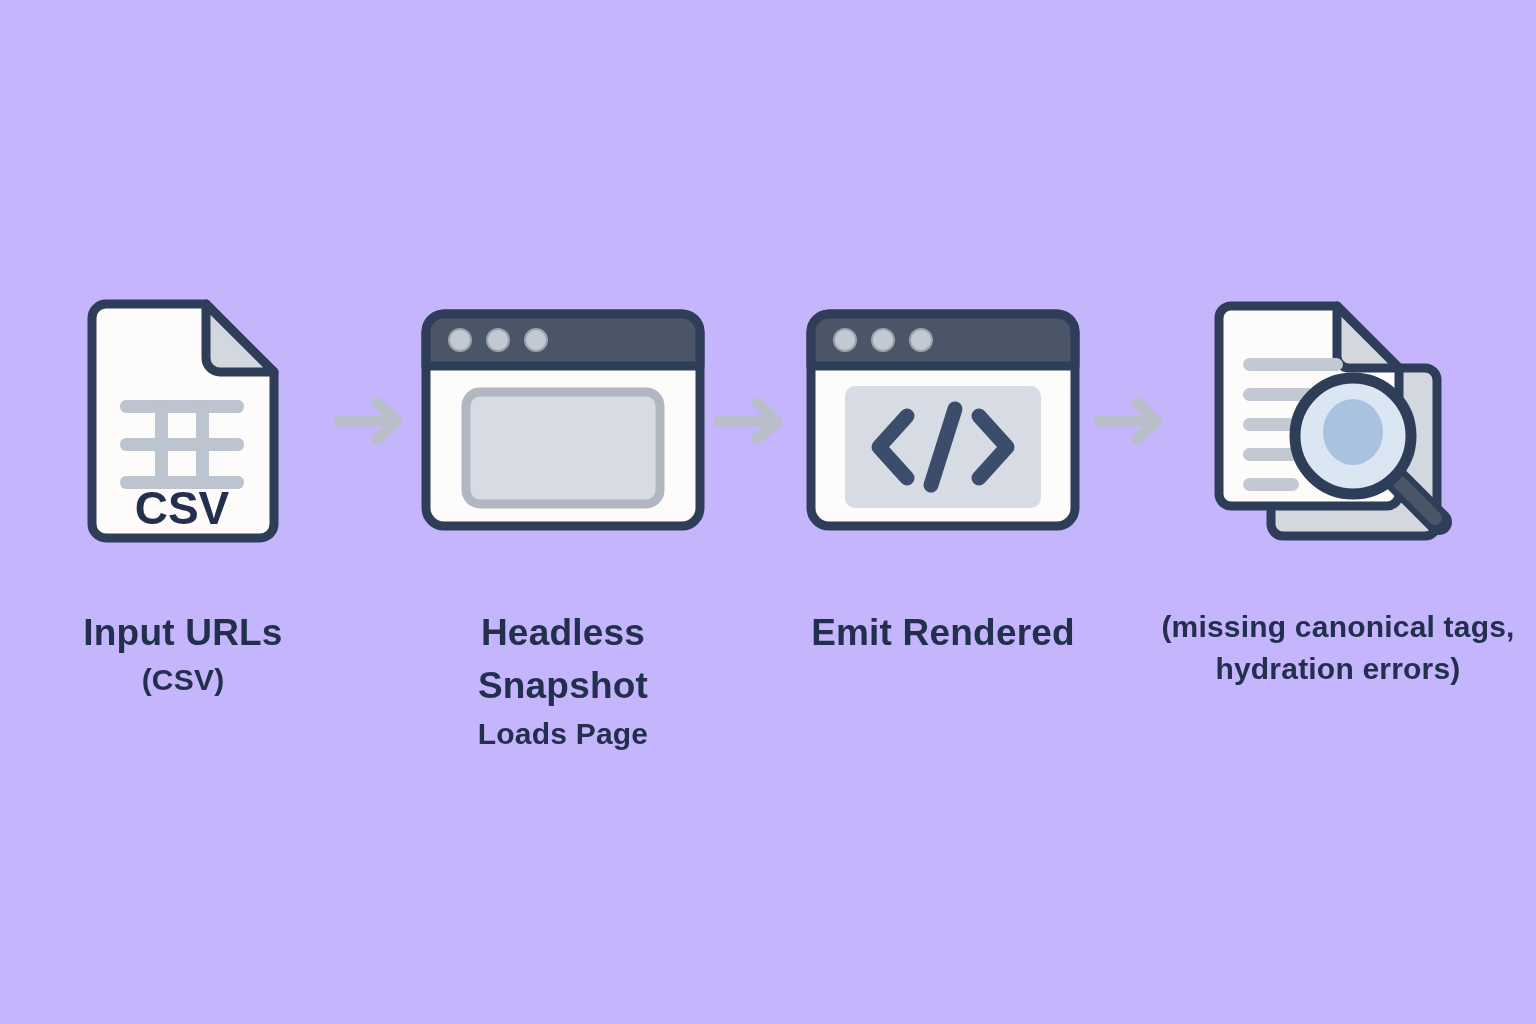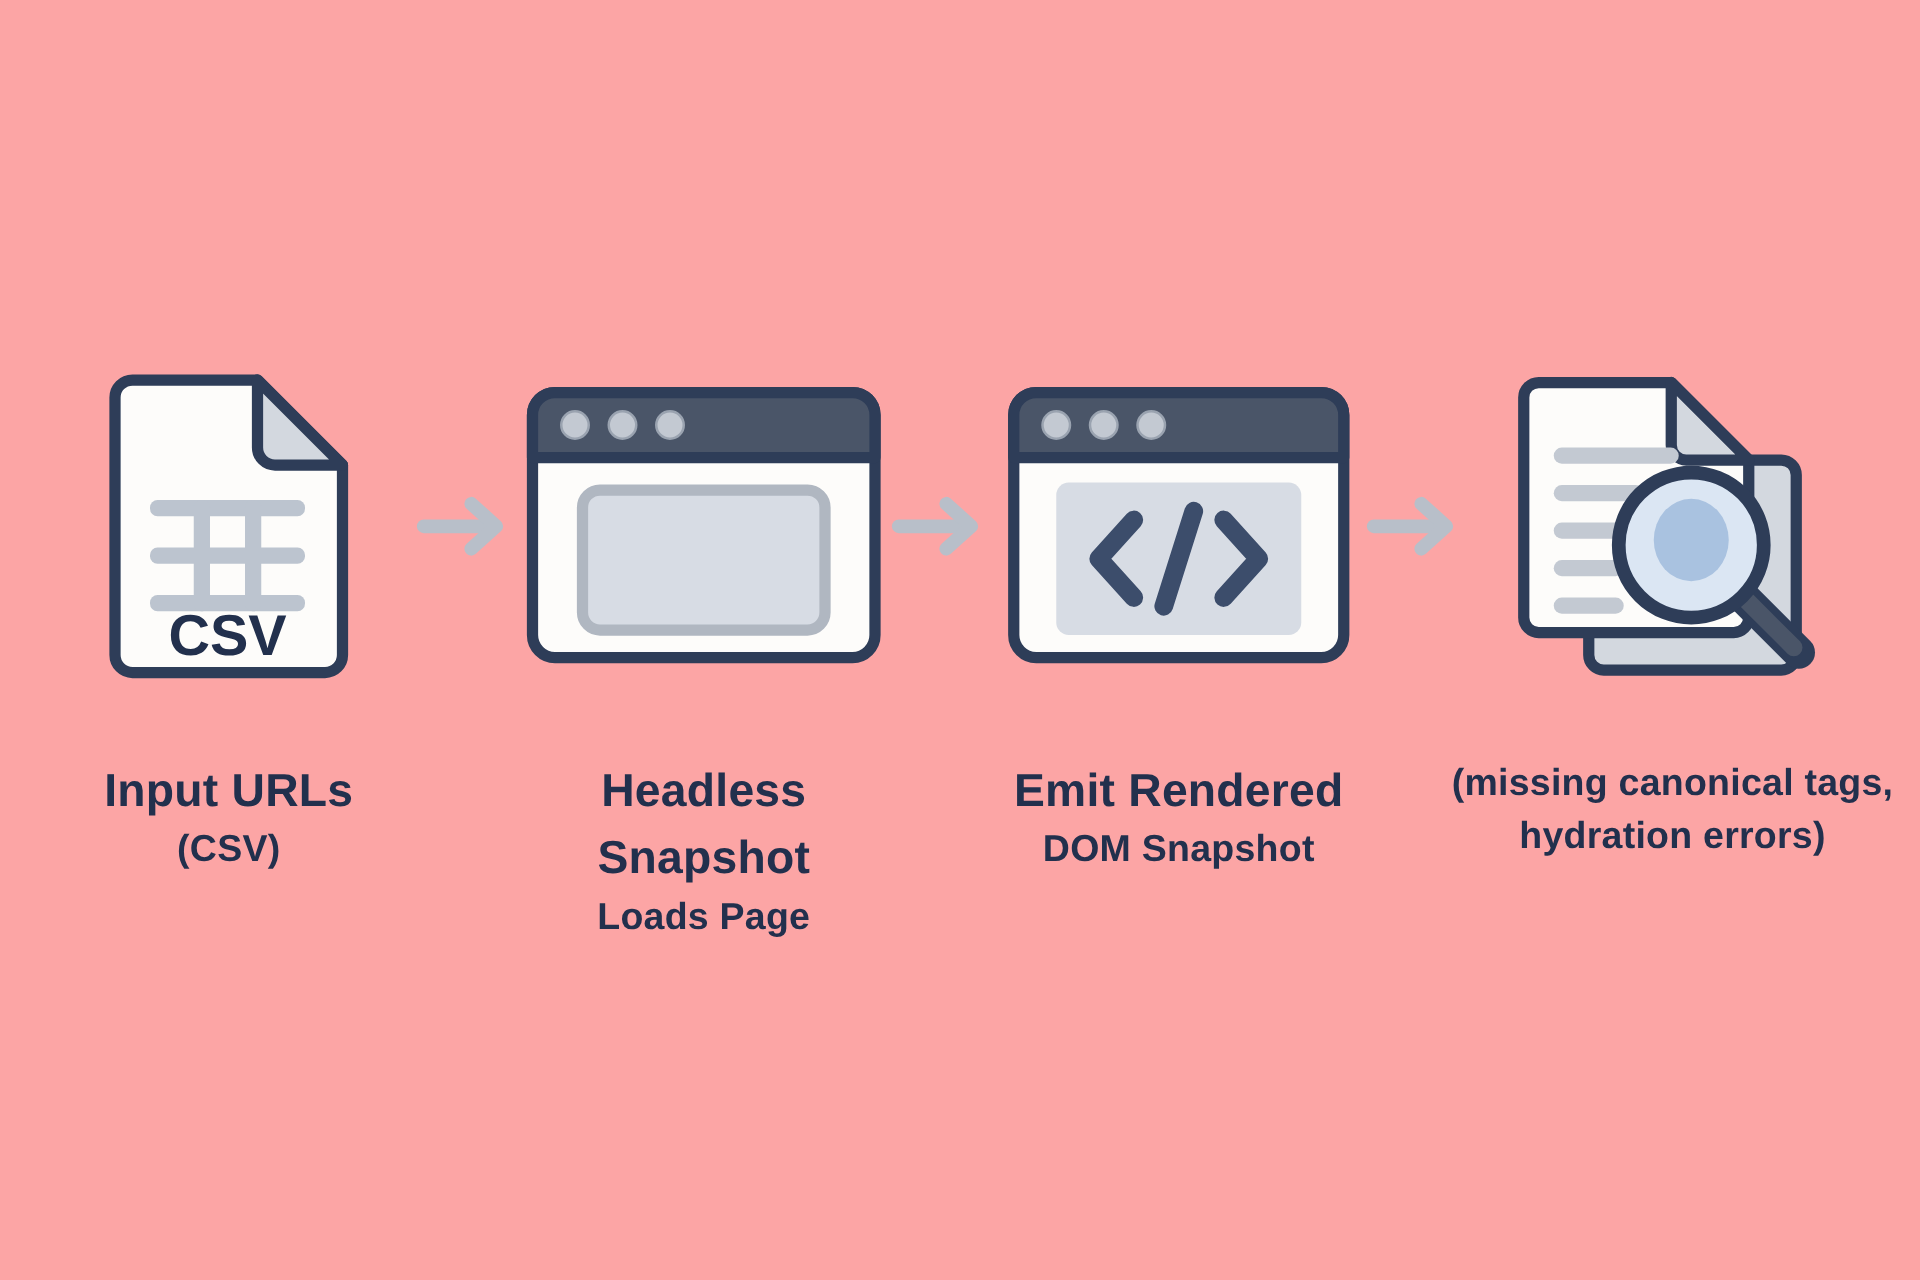--- a/index.html
+++ b/index.html
@@ -12,21 +12,21 @@
     height: 1024px;
     background: #fdfcf7;
     font-family: "Liberation Sans", sans-serif;
     overflow: hidden;
   }
 
   #diagram-root {
     position: relative;
     width: 1536px;
     height: 1024px;
-    background: #fca5a5;
+    background: #c4b5fd;
   }
 
   
   .flow {
     position: absolute;
     top: 296px;
     left: 0;
     width: 1536px;
     height: 460px;
     display: flex;
@@ -166,21 +166,20 @@
           <rect x="42" y="90" width="196" height="122" rx="10" fill="#d7dce4"></rect>
           <g stroke="#3c4d6b" stroke-width="15" stroke-linecap="round" stroke-linejoin="round" fill="none">
             <polyline points="104,120 76,151 104,182"></polyline>
             <line x1="152" y1="113" x2="128" y2="189"></line>
             <polyline points="176,120 204,151 176,182"></polyline>
           </g>
         </svg>
       </div>
       <div class="step-label">
         <span>Emit Rendered</span>
-        <span class="sub">DOM Snapshot</span>
       </div>
     </div>
 
     <div class="arrow">
       <svg width="80" height="60" viewBox="0 0 80 60">
         <g stroke="#b8bfc9" stroke-width="11" stroke-linecap="round" stroke-linejoin="round" fill="none">
           <line x1="6" y1="30" x2="54" y2="30"></line>
           <polyline points="44,12 64,30 44,48"></polyline>
         </g>
       </svg>

